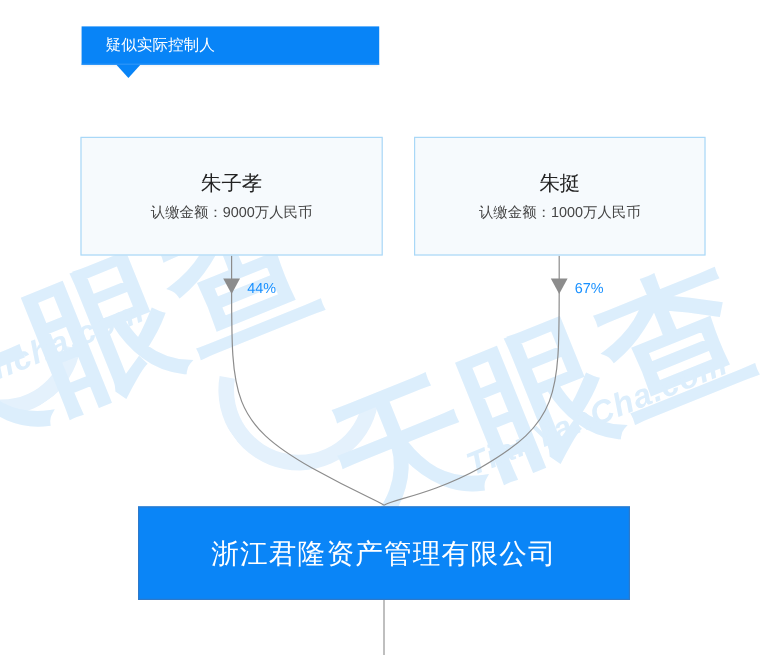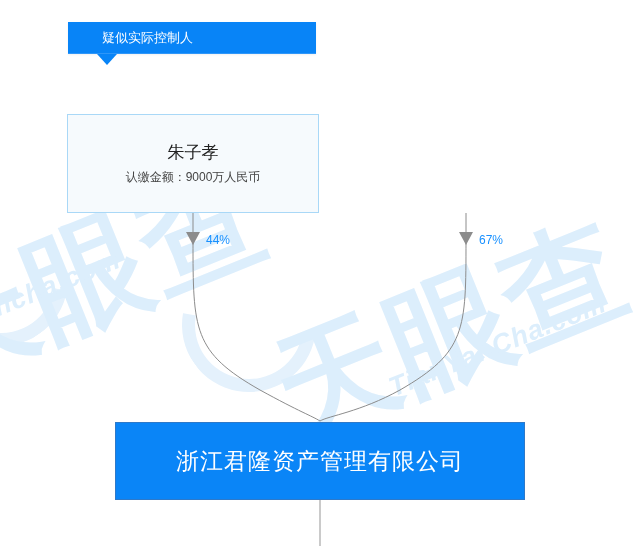--- a/index.html
+++ b/index.html
@@ -72,21 +72,21 @@
     top: 22px;
     width: 248px;
     background: #0884f7;
     z-index: 5;
     box-shadow: 0 1px 2px rgba(0,0,0,0.06);
   }
   .tooltip-row {
     color: #ffffff;
     font-size: 13px;
     line-height: 15px;
-    padding: 8px 0 8px 34px;
+    padding: 8px 0 8px 20px;
     white-space: nowrap;
   }
   .tooltip-row.first {
     border-bottom: 1px solid #2e96f8;
   }
   .tooltip-pointer {
     position: absolute;
     left: 29px;
     top: 100%;
     width: 0; height: 0;
@@ -183,20 +183,24 @@
   <div class="tooltip">
     <div class="tooltip-row first">疑似实际控制人</div>
     <div class="tooltip-pointer"></div>
   </div>
 
   <div class="person-node" style="left:67px; top:114px; width:252px; height:99px;">
     <div class="person-name">朱子孝</div>
     <div class="person-sub">认缴金额：9000万人民币</div>
   </div>
 
+  <div class="person-node" style="left:345px; top:114px; width:243px; height:99px;">
+    <div class="person-name">朱挺</div>
+    <div class="person-sub">认缴金额：1000万人民币</div>
+  </div>
 
   <div class="edge-label" style="left:206px; top:233px;">44%</div>
   <div class="edge-label" style="left:479px; top:233px;">67%</div>
 
   <div class="company-node">
     <div class="company-name">浙江君隆资产管理有限公司</div>
   </div>
 
 </div>
 

